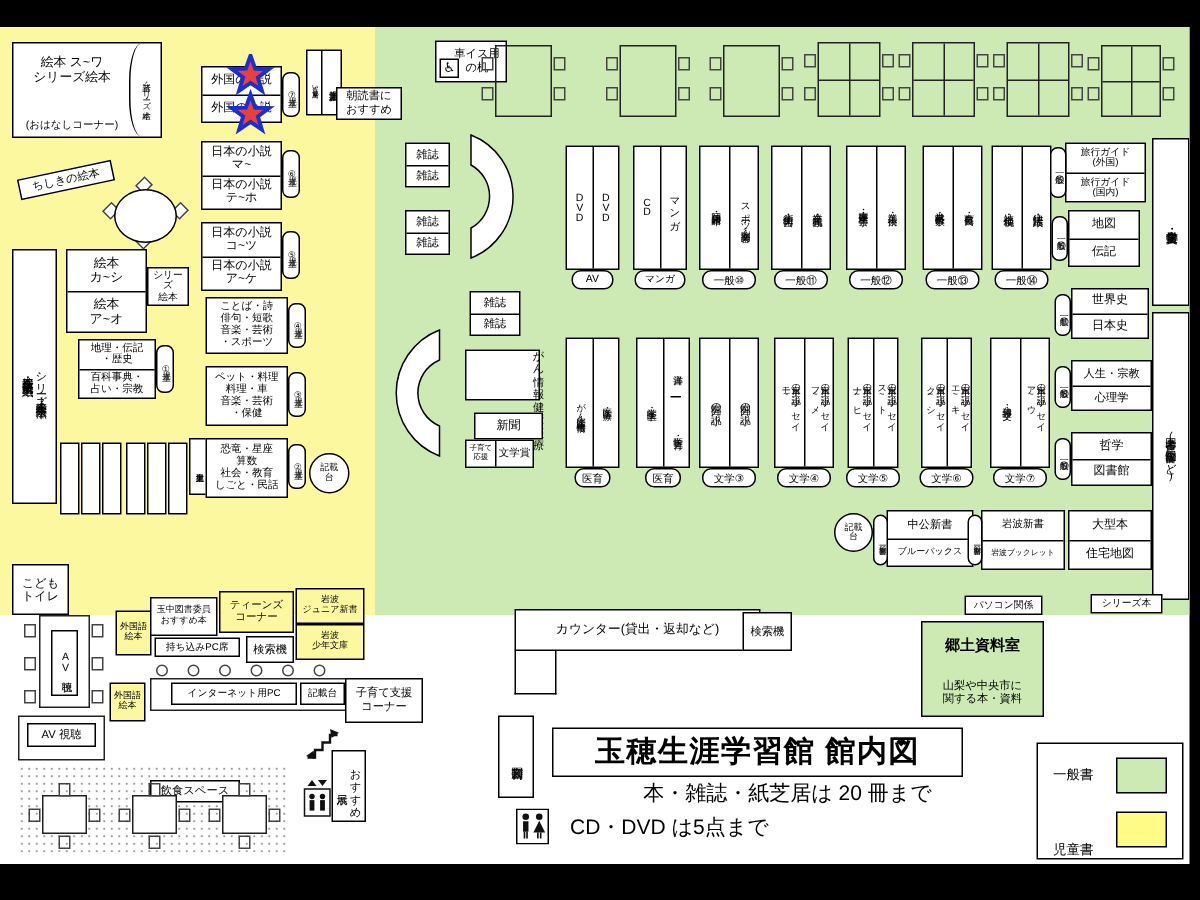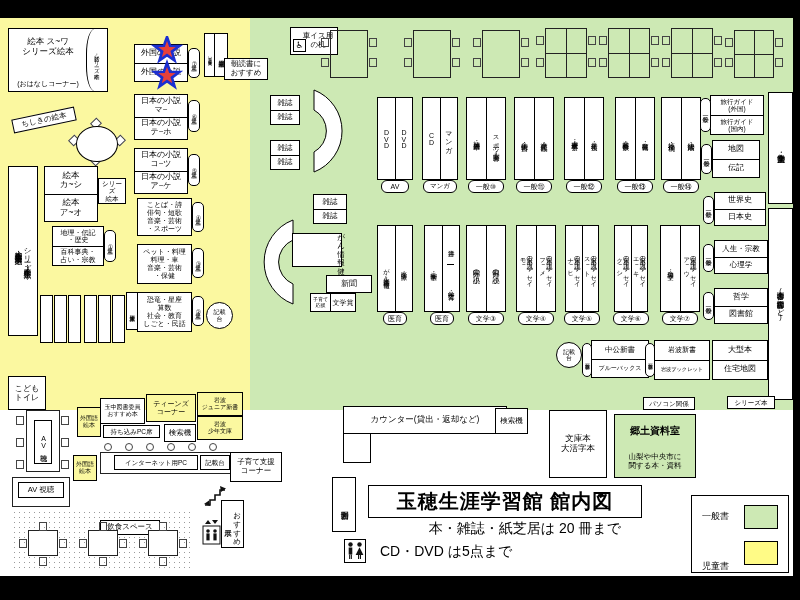--- a/index.html
+++ b/index.html
@@ -172,25 +172,25 @@
     <div>雑誌</div>
   </div>
 
   <svg class="abs" style="left:311px;top:70px;" width="38" height="86" viewBox="0 0 38 86">
     <path d="M3,2 A44,44 0 0 1 3,84 L3,64 A24,24 0 0 0 3,22 Z" fill="#fff" stroke="#000" stroke-width="1"></path>
   </svg>
   <svg class="abs" style="left:252px;top:200px;" width="44" height="88" viewBox="0 0 44 88">
     <path d="M41,2 A45,45 0 0 0 41,86 L41,66 A24,24 0 0 1 41,22 Z" fill="#fff" stroke="#000" stroke-width="1"></path>
   </svg>
 
-  <div class="split" style="left:292px;top:215px;width:20px;height:34px;font-size:7.5px;padding-left:48px;">
+  <div class="split" style="left:310px;top:215px;width:20px;height:34px;font-size:7.5px;padding-left:48px;">
     <div>がん情報</div>
     <div>健康医療</div>
   </div>
-  <div class="box" style="left:326px;top:257px;width:46px;height:18px;font-size:8px;">新聞</div>
+  <div class="box" style="left:316px;top:257px;width:46px;height:18px;font-size:8px;">新聞</div>
   <div class="hsplit" style="left:310px;top:275px;width:46px;height:19px;">
     <div style="width:19px;font-size:5px;">子育て
 応援</div>
     <div style="flex:1;font-size:7px;">文学賞</div>
   </div>
 
   <div class="shelf" style="left:377px;top:79px;width:36px;height:83px;font-size:7px;">
     <div>DVD</div>
     <div>DVD</div>
   </div>
@@ -380,22 +380,20 @@
 
   <div class="tbl qtbl" style="left:734px;top:12px;width:40px;height:48px;"></div>
   <div class="chair" style="left:725px;top:20px;"></div>
   <div class="chair" style="left:725px;top:40px;"></div>
   <div class="chair" style="left:775px;top:20px;"></div>
   <div class="chair" style="left:775px;top:40px;"></div>
 
   <div class="box" style="left:343px;top:388px;width:164px;height:28px;font-size:8.5px;z-index:5;text-align:center;">カウンター(貸出・返却など)</div>
   <div class="box" style="left:343px;top:415px;width:28px;height:30px;border-top:none;z-index:4;"></div>
   <div class="box pbg" style="left:495px;top:390px;width:33px;height:26px;font-size:7.5px;z-index:5;">検索機</div>
-  <div class="box gbg" style="left:549px;top:392px;width:58px;height:68px;font-size:8.5px;z-index:5;">文庫本
-大活字本</div>
 
   <div class="split gbg" style="left:614px;top:396px;width:82px;height:64px;background:#CDE9B4;z-index:5;">
     <div style="font-size:10px;font-weight:bold;border:none;background:transparent;">郷土資料室</div>
     <div style="font-size:7.5px;border-top:none !important;background:transparent;">山梨や中央市に
 関する本・資料</div>
   </div>
 
   <div class="box vtext" style="left:332px;top:459px;width:24px;height:55px;font-size:8px;">新刊図書</div>
 
   <svg class="abs" style="left:344px;top:521px;" width="22" height="24" viewBox="0 0 22 24">

